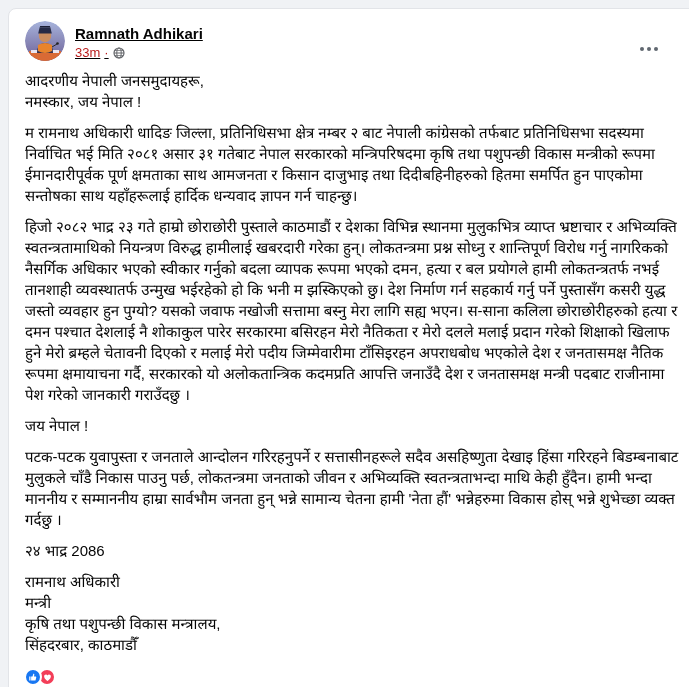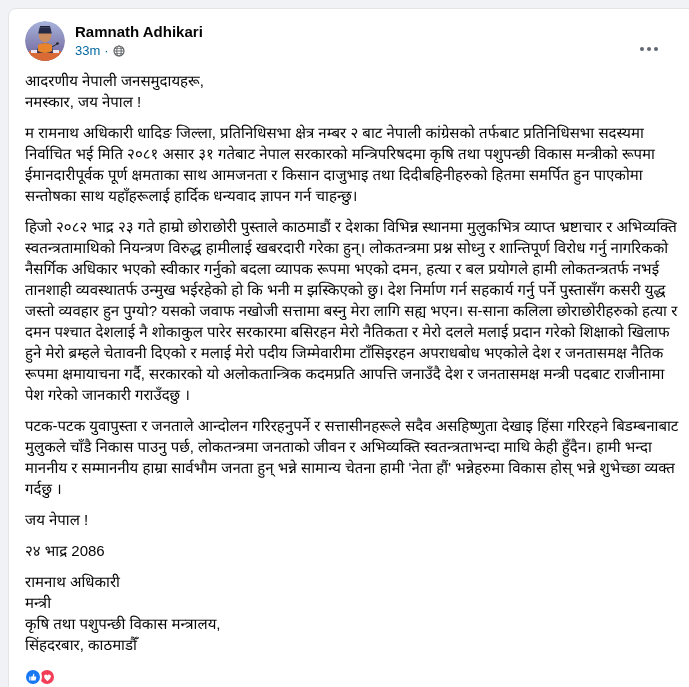--- a/index.html
+++ b/index.html
@@ -13,23 +13,24 @@
     position: absolute;
     left: 8px; top: 8px;
     width: 690px; height: 700px;
     background: #ffffff;
     border: 1px solid #e2e4e8;
     border-radius: 8px 0 0 0;
     padding: 12px 16px 0 16px;
   }
   .post-header {
     display: flex;
-    align-items: flex-start;
+    align-items: flex-end;
     position: relative;
     margin-bottom: 9px;
+    text-decoration: underline;
   }
   .avatar {
     width: 40px; height: 40px;
     border-radius: 50%;
     overflow: hidden;
     flex: 0 0 40px;
     cursor: pointer;
   }
   .avatar svg { display: block; }
   .header-text { margin-left: 10px; padding-top: 1px; }
@@ -39,21 +40,21 @@
     color: #050505;
     line-height: 19px;
     cursor: pointer;
   }
   .meta-row {
     display: flex;
     align-items: center;
     gap: 4px;
     margin-top: 2px;
     font-size: 13px;
-    color: #0369a1;
+    color: #b91c1c;
     line-height: 16px;
   }
   .meta-row .ts { cursor: pointer; }
   .globe { display: inline-flex; align-items: center; }
   .menu-btn {
     position: absolute;
     right: 14px; top: 10px;
     width: 36px; height: 36px;
     border: none;
     background: transparent;
@@ -149,22 +150,22 @@
           <span></span>
         </span>
     </button>
   </div>
 
   <div class="post-body">
     <p>आदरणीय नेपाली जनसमुदायहरू,
 नमस्कार, जय नेपाल !</p>
     <p>म रामनाथ अधिकारी धादिङ जिल्ला, प्रतिनिधिसभा क्षेत्र नम्बर २ बाट नेपाली कांग्रेसको तर्फबाट प्रतिनिधिसभा सदस्यमा निर्वाचित भई मिति २०८१ असार ३१ गतेबाट नेपाल सरकारको मन्त्रिपरिषदमा कृषि तथा पशुपन्छी विकास मन्त्रीको रूपमा ईमानदारीपूर्वक पूर्ण क्षमताका साथ आमजनता र किसान दाजुभाइ तथा दिदीबहिनीहरुको हितमा समर्पित हुन पाएकोमा सन्तोषका साथ यहाँहरूलाई हार्दिक धन्यवाद ज्ञापन गर्न चाहन्छु।</p>
     <p>हिजो २०८२ भाद्र २३ गते हाम्रो छोराछोरी पुस्ताले काठमाडौं र देशका विभिन्न स्थानमा मुलुकभित्र व्याप्त भ्रष्टाचार र अभिव्यक्ति स्वतन्त्रतामाथिको नियन्त्रण विरुद्ध हामीलाई खबरदारी गरेका हुन्। लोकतन्त्रमा प्रश्न सोध्नु र शान्तिपूर्ण विरोध गर्नु नागरिकको नैसर्गिक अधिकार भएको स्वीकार गर्नुको बदला व्यापक रूपमा भएको दमन, हत्या र बल प्रयोगले हामी लोकतन्त्रतर्फ नभई तानशाही व्यवस्थातर्फ उन्मुख भईरहेको हो कि भनी म झस्किएको छु। देश निर्माण गर्न सहकार्य गर्नु पर्ने पुस्तासँग कसरी युद्ध जस्तो व्यवहार हुन पुग्यो? यसको जवाफ नखोजी सत्तामा बस्नु मेरा लागि सह्य भएन। स-साना कलिला छोराछोरीहरुको हत्या र दमन पश्चात देशलाई नै शोकाकुल पारेर सरकारमा बसिरहन मेरो नैतिकता र मेरो दलले मलाई प्रदान गरेको शिक्षाको खिलाफ हुने मेरो ब्रम्हले चेतावनी दिएको र मलाई मेरो पदीय जिम्मेवारीमा टाँसिइरहन अपराधबोध भएकोले देश र जनतासमक्ष नैतिक रूपमा क्षमायाचना गर्दै, सरकारको यो अलोकतान्त्रिक कदमप्रति आपत्ति जनाउँदै देश र जनतासमक्ष मन्त्री पदबाट राजीनामा पेश गरेको जानकारी गराउँदछु ।</p>
+    <p>जय नेपाल !</p>
     <p>पटक-पटक युवापुस्ता र जनताले आन्दोलन गरिरहनुपर्ने र सत्तासीनहरूले सदैव असहिष्णुता देखाइ हिंसा गरिरहने बिडम्बनाबाट मुलुकले चाँडै निकास पाउनु पर्छ, लोकतन्त्रमा जनताको जीवन र अभिव्यक्ति स्वतन्त्रताभन्दा माथि केही हुँदैन। हामी भन्दा माननीय र सम्माननीय हाम्रा सार्वभौम जनता हुन् भन्ने सामान्य चेतना हामी 'नेता हौं' भन्नेहरुमा विकास होस् भन्ने शुभेच्छा व्यक्त गर्दछु ।</p>
-    <p>जय नेपाल !</p>
     <p>२४ भाद्र 2086</p>
     <p>रामनाथ अधिकारी
 मन्त्री
 कृषि तथा पशुपन्छी विकास मन्त्रालय,
 सिंहदरबार, काठमाडौँ</p>
   </div>
 
 </div>
 
 <div class="reactions">

